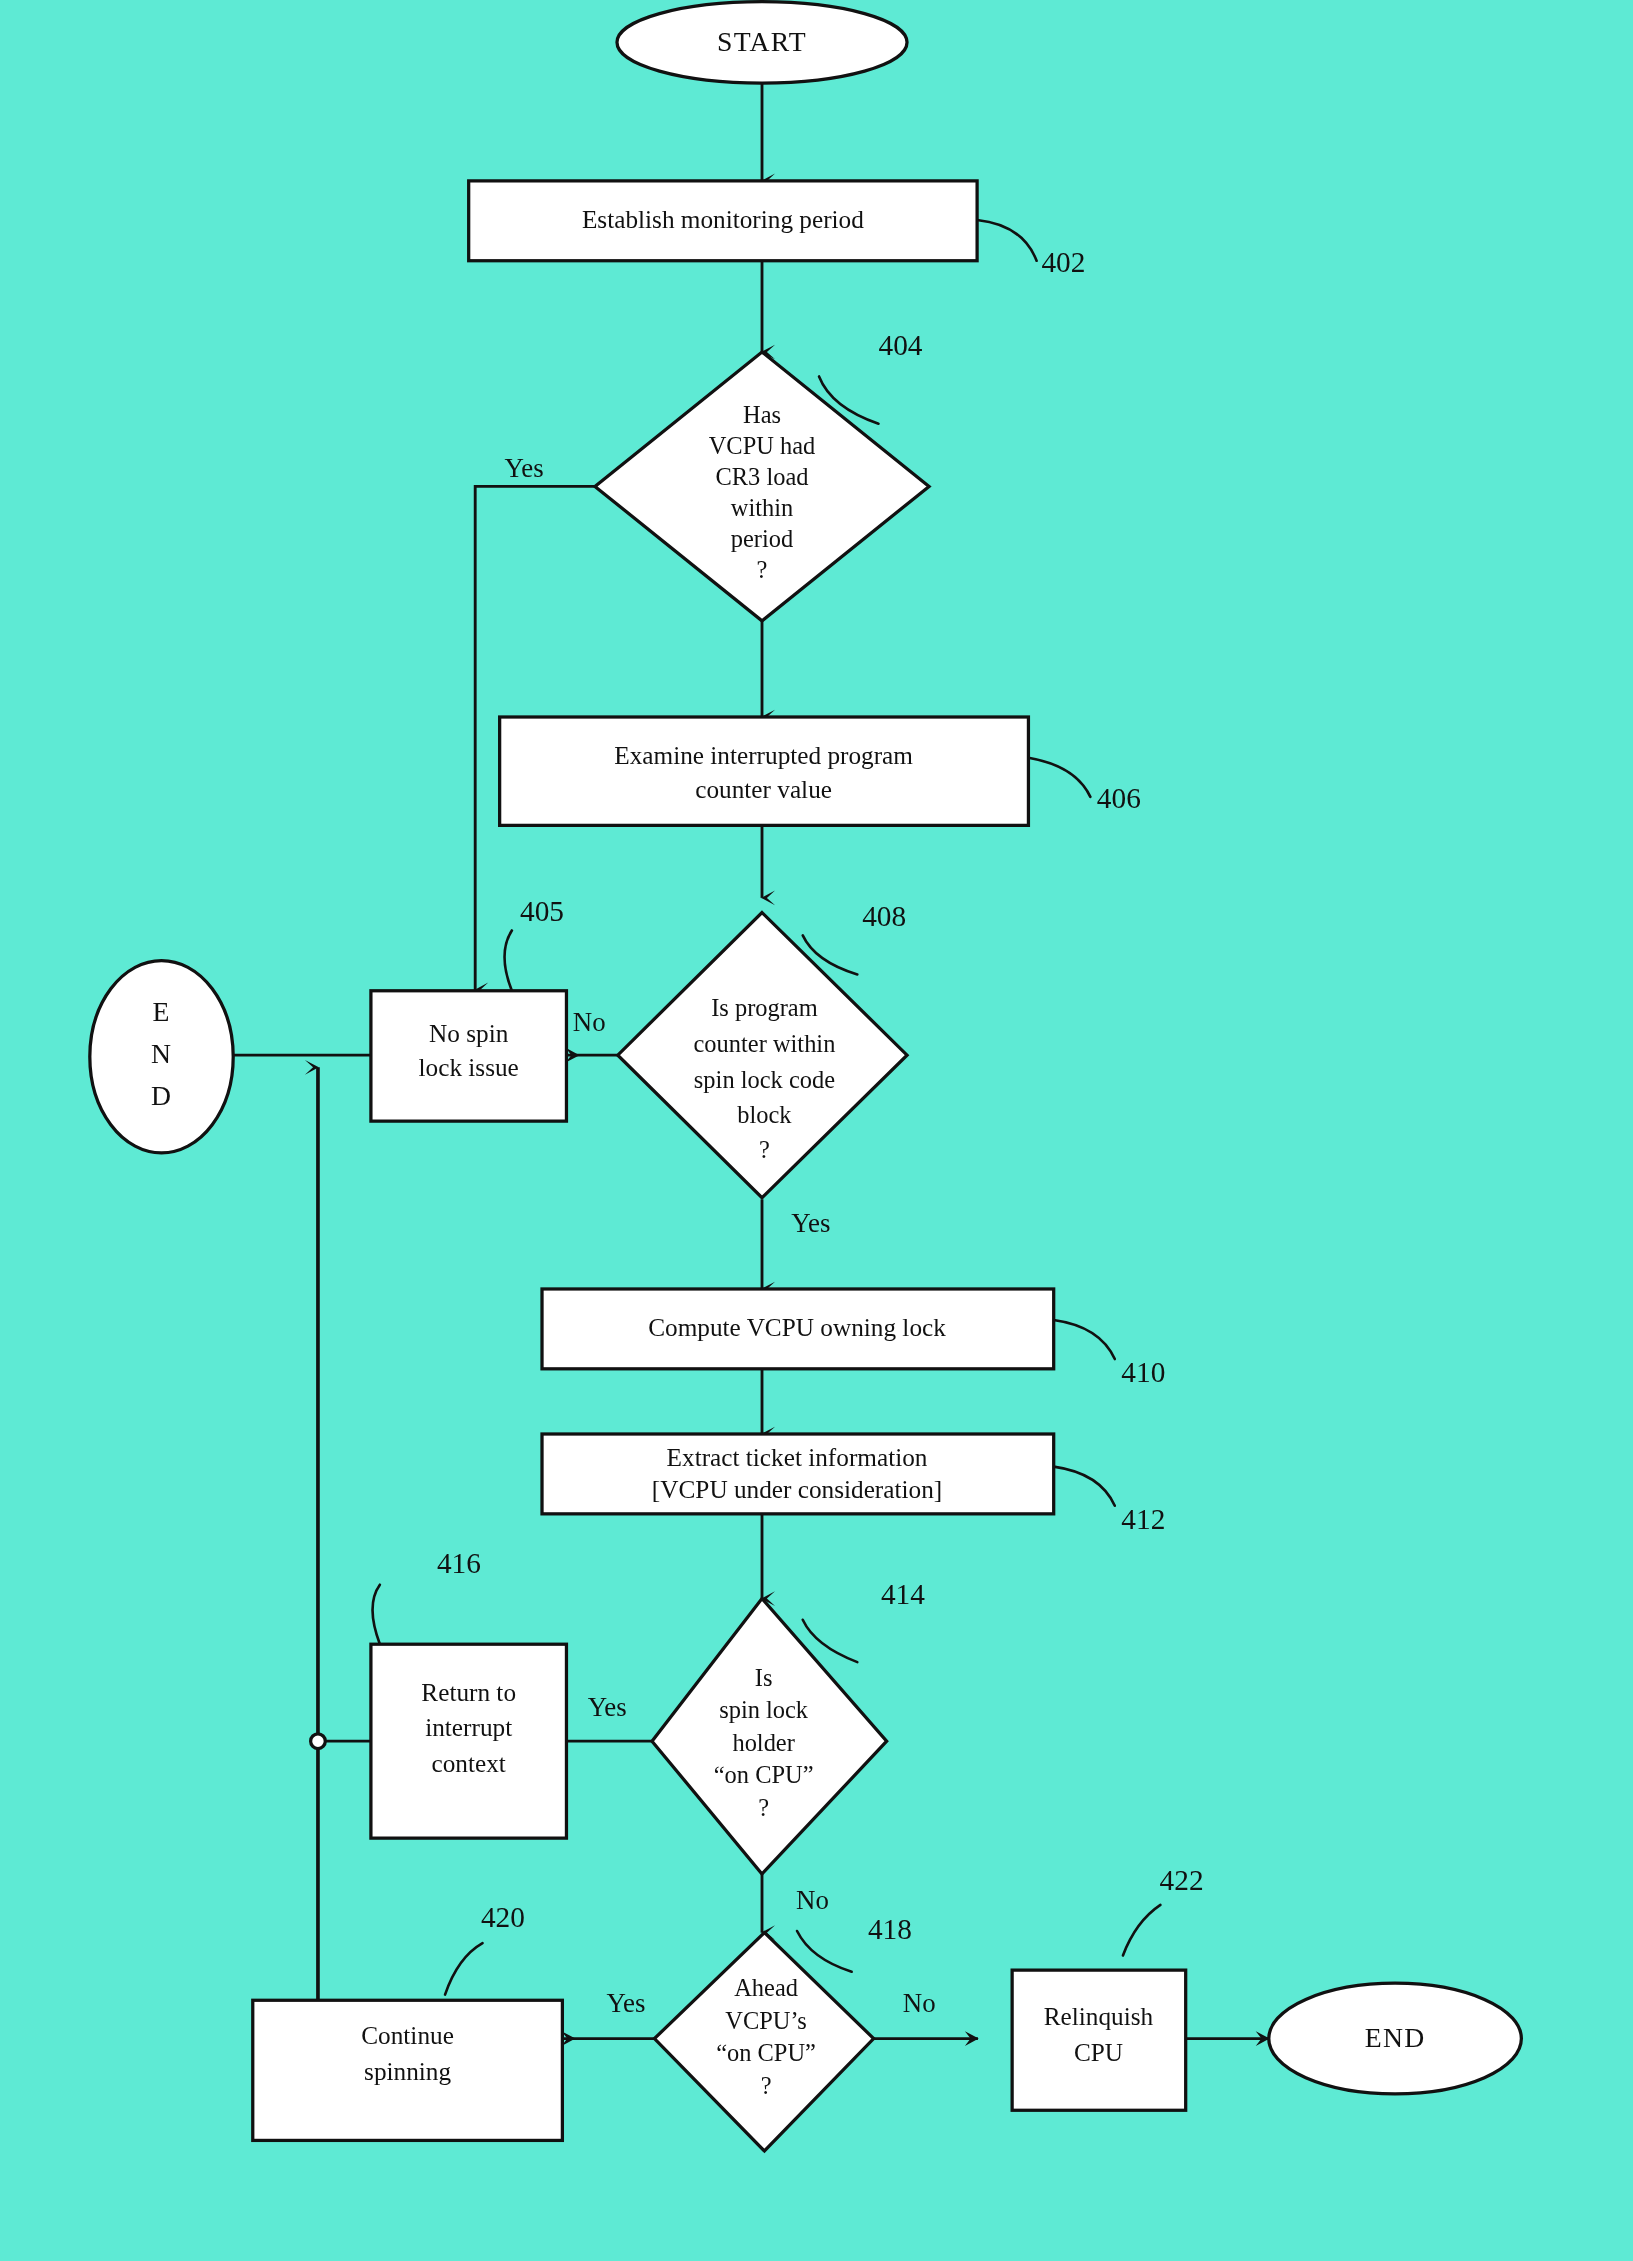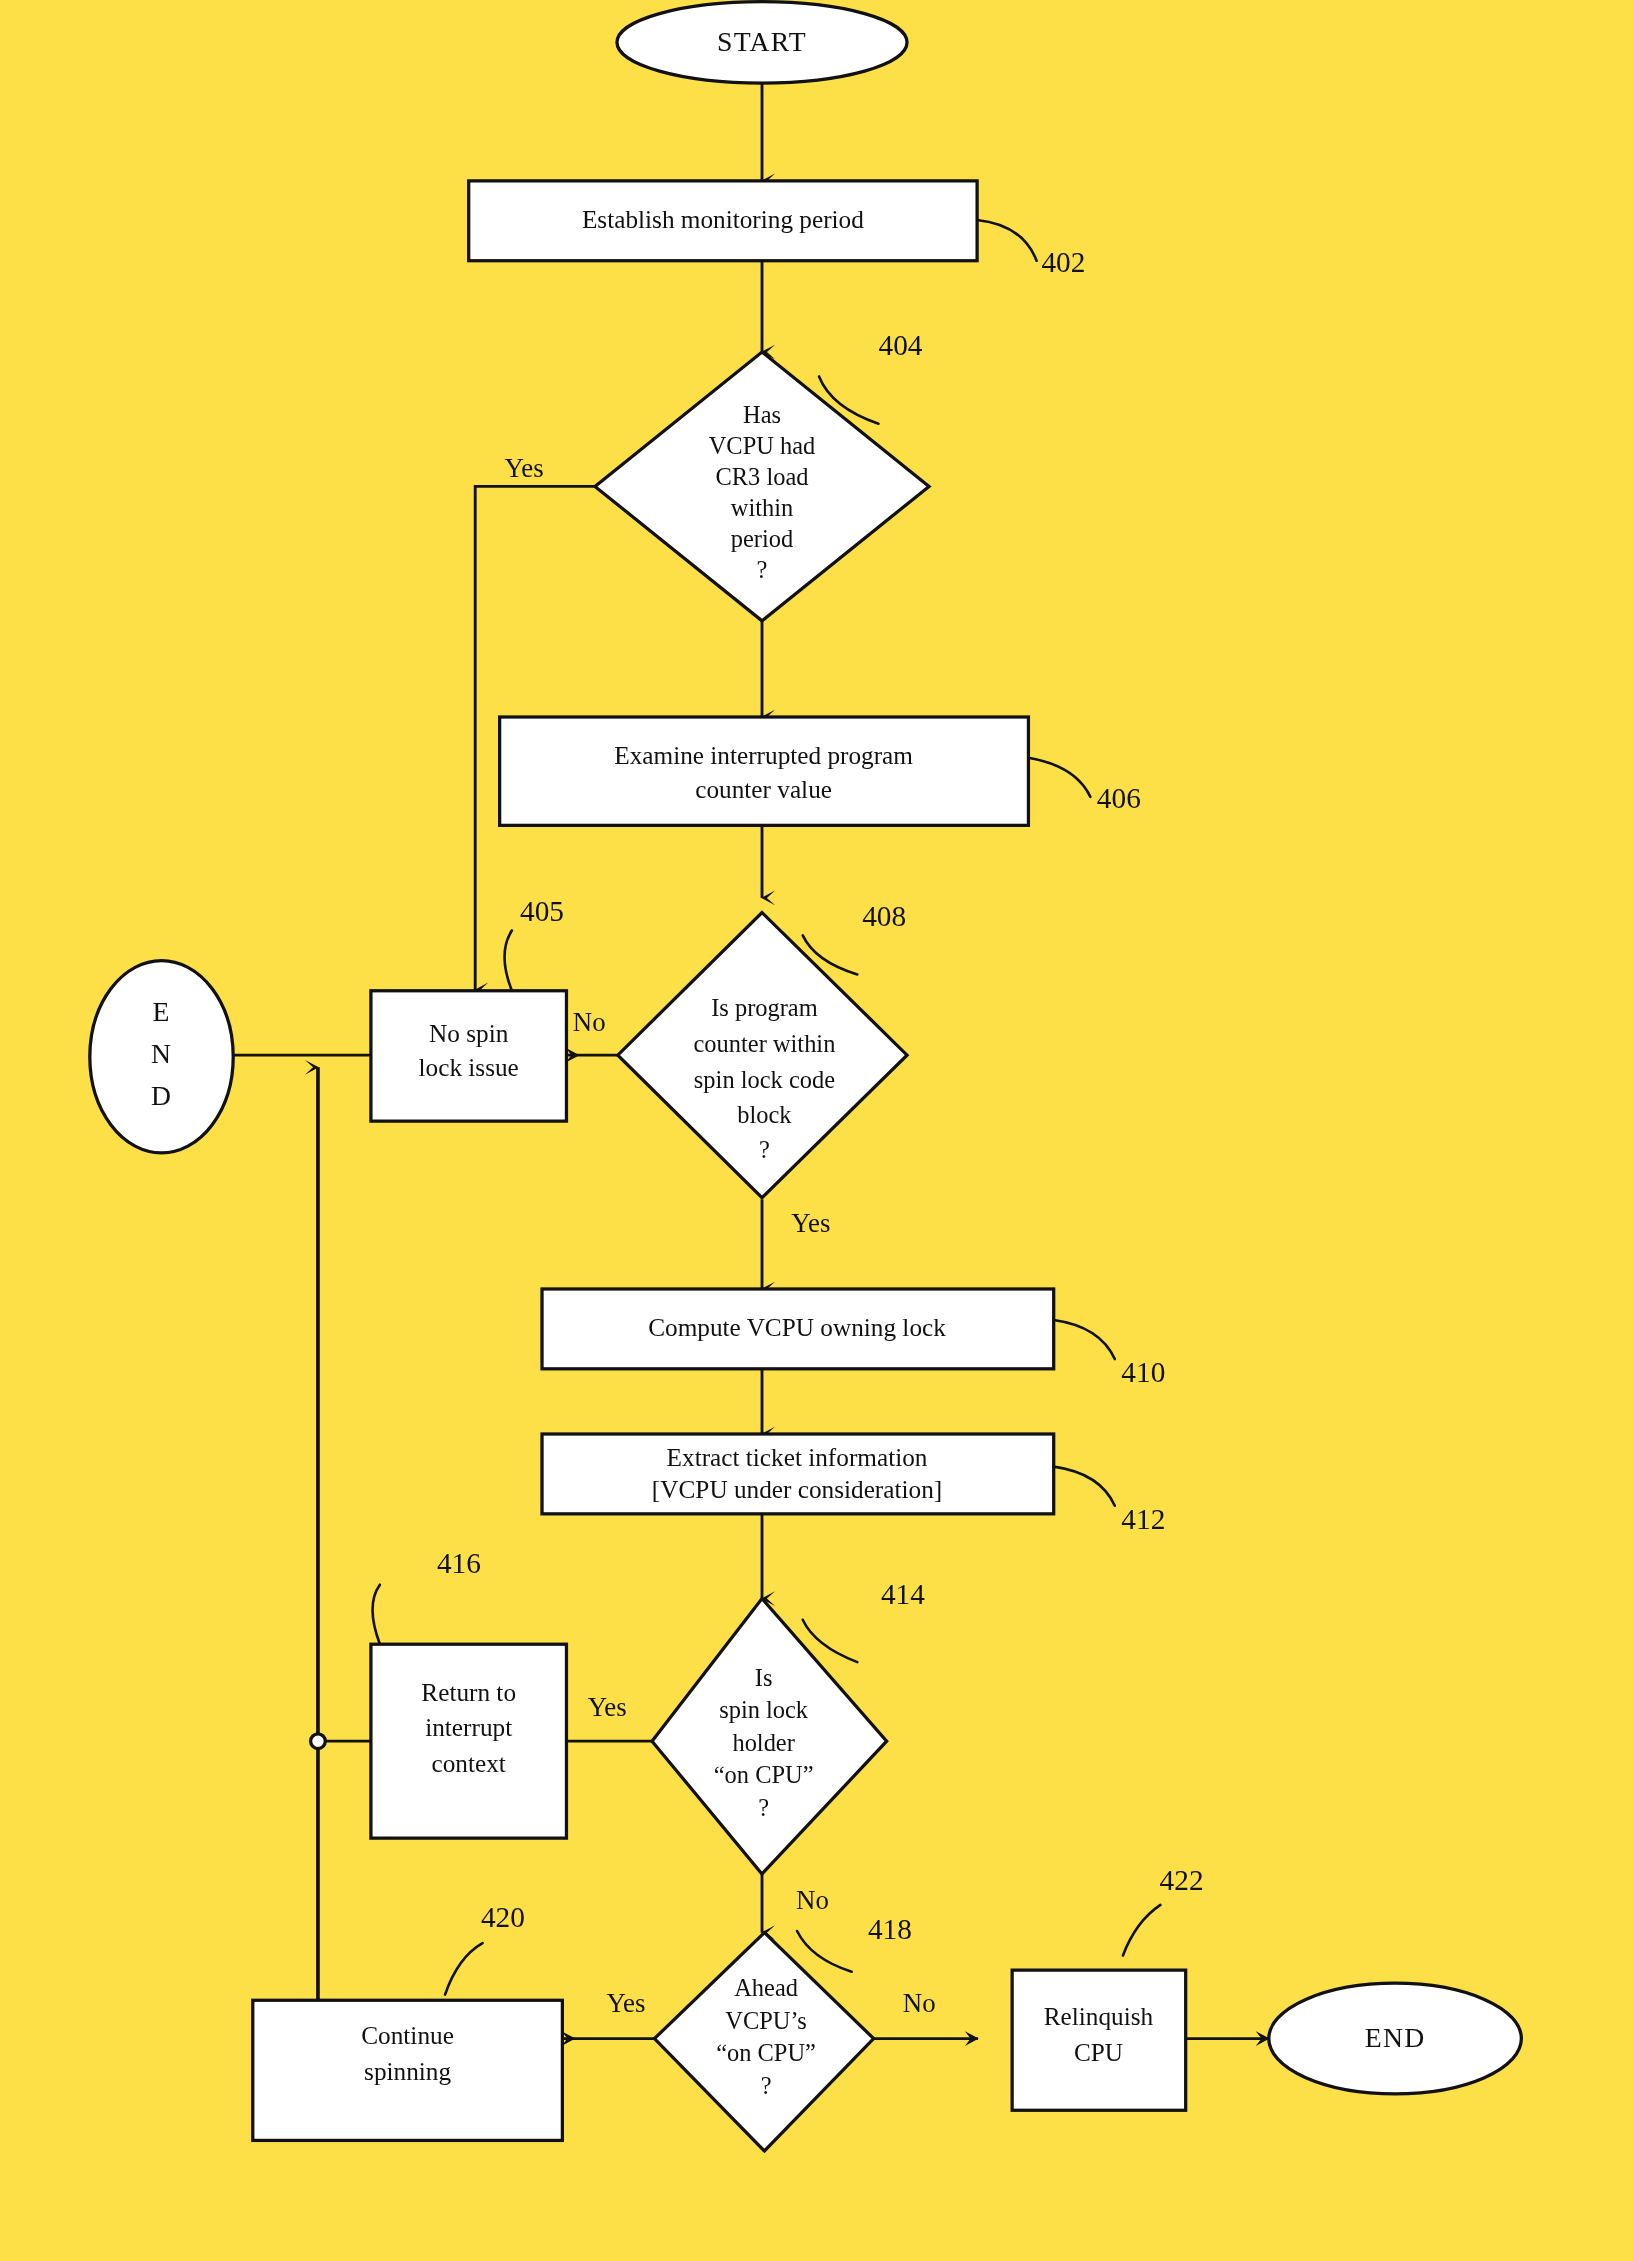--- a/index.html
+++ b/index.html
@@ -5,21 +5,21 @@
 <style>
   html, body {
     margin: 0;
     padding: 0;
     background: #ffffff;
   }
   #diagram-root {
     position: relative;
     width: 1634px;
     height: 2261px;
-    background: #fde047;
+    background: #5eead4;
     font-family: "Liberation Serif", "DejaVu Serif", serif;
     overflow: hidden;
   }
   svg.flow {
     display: block;
     width: 1634px;
     height: 2261px;
   }
   .shape-stroke {
     fill: #ffffff;

